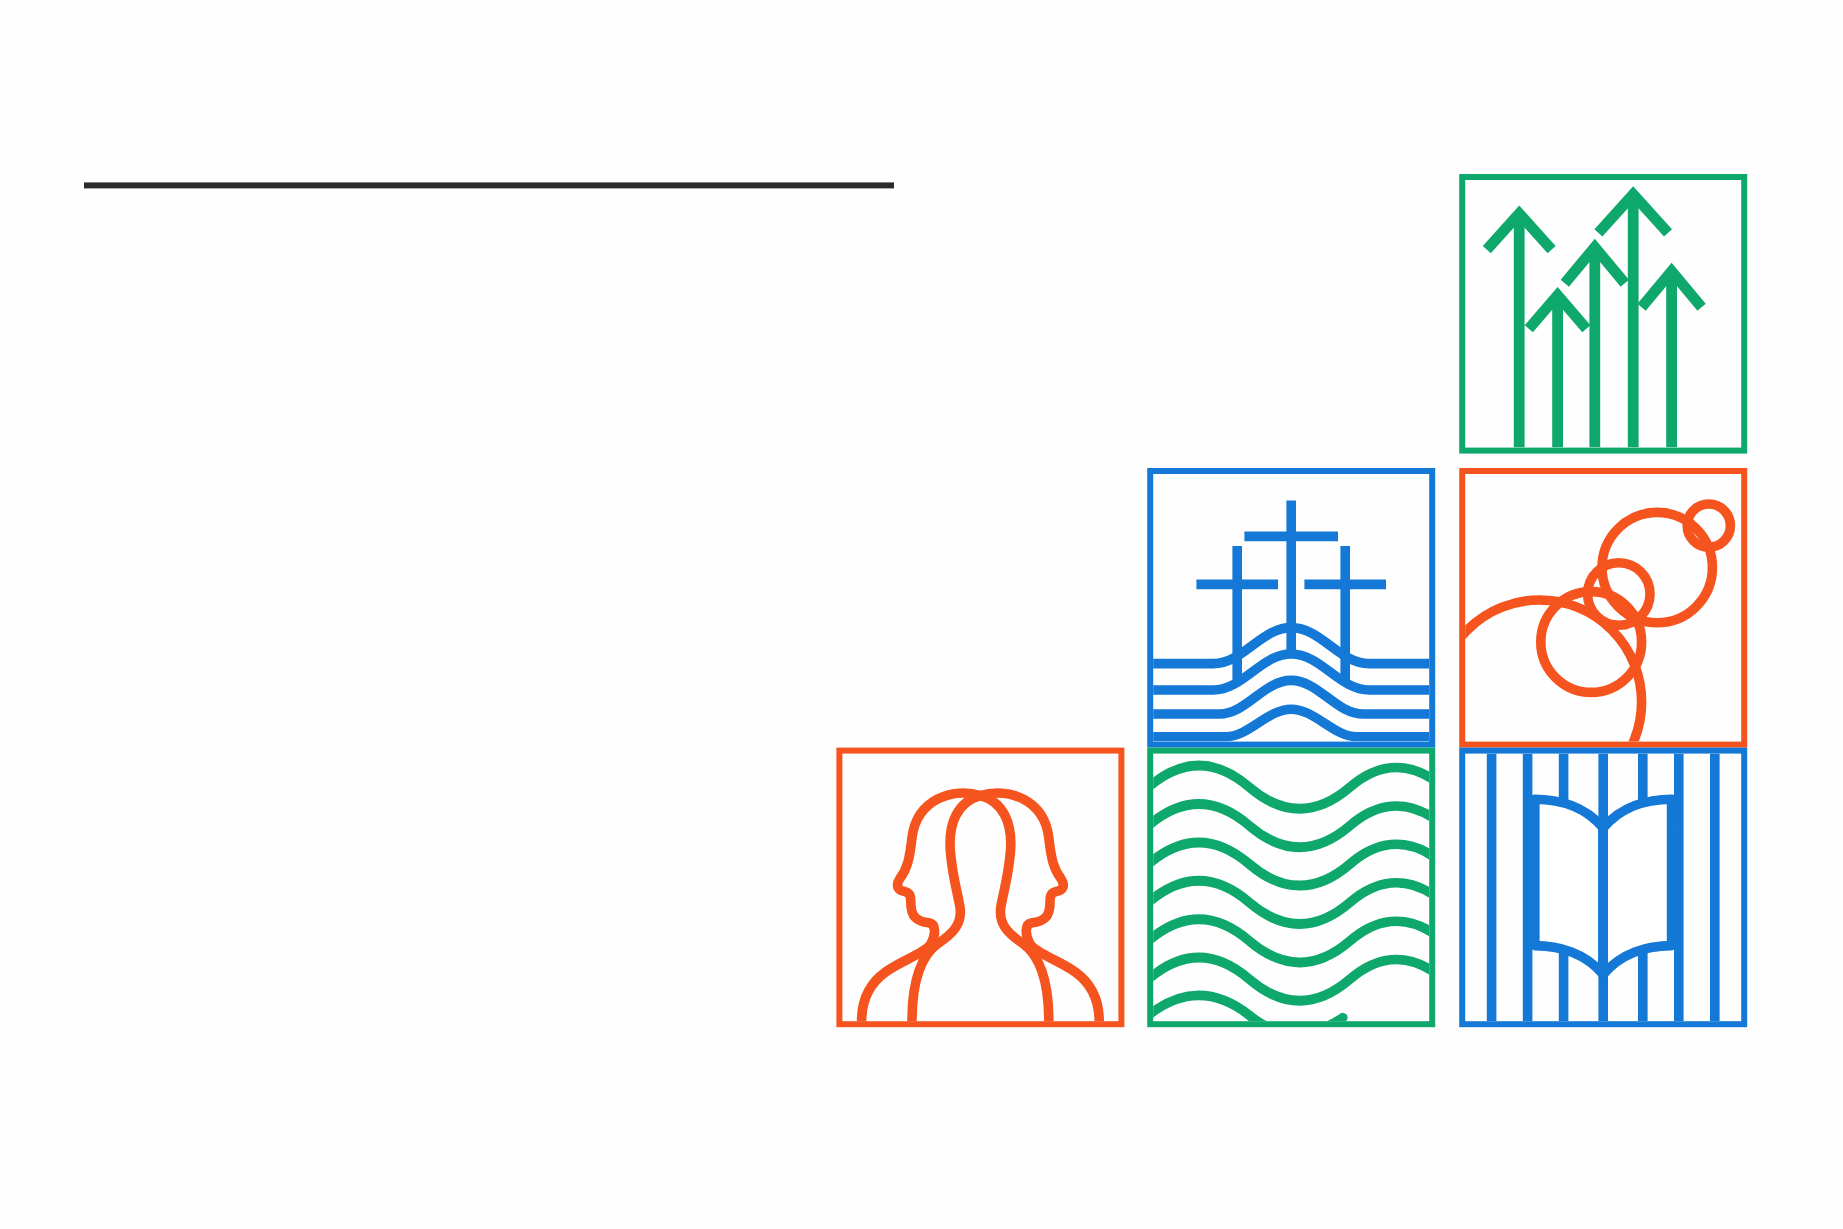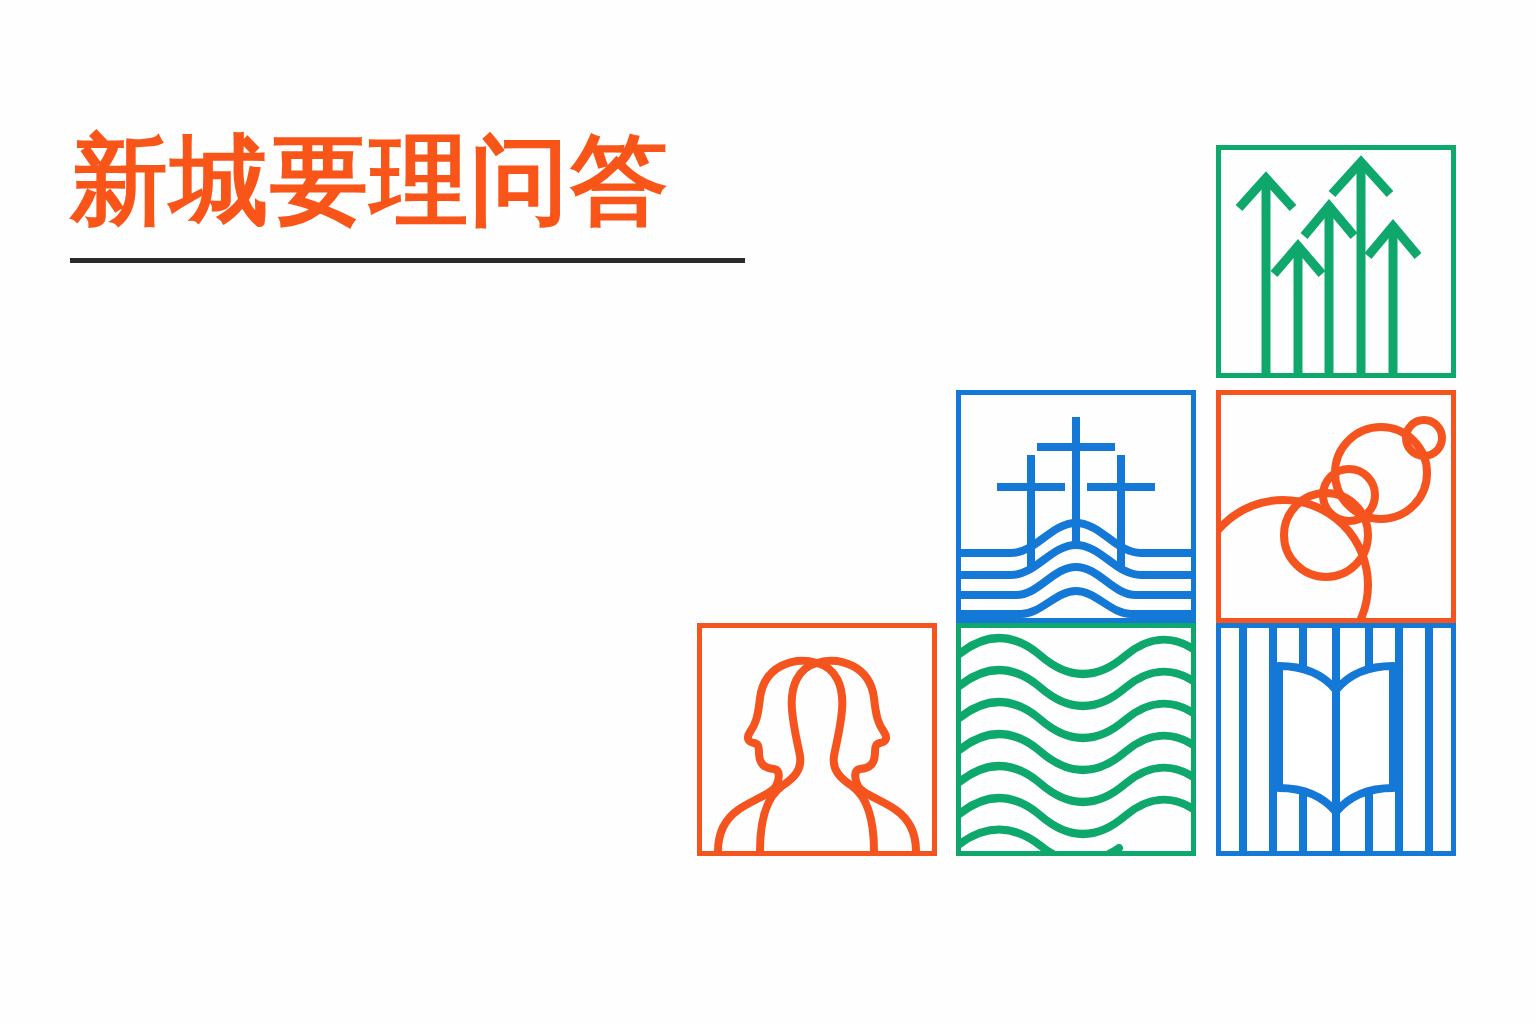--- a/index.html
+++ b/index.html
@@ -77,21 +77,20 @@
   #tile-crosses  { left: 259px; top: 245px; border-color: #1478d6; }
   #tile-bubbles  { left: 519px; top: 245px; border-color: #f5541e; }
   #tile-faces    { left: 0px;   top: 478px; border-color: #f5541e; }
   #tile-waves    { left: 259px; top: 478px; border-color: #0fa86c; }
   #tile-book     { left: 519px; top: 478px; border-color: #1478d6; }
 </style>
 </head>
 <body>
 
 <div id="text-block">
-  <div id="main-title">新城要理问答</div>
 
   <div id="title-rule"></div>
 
 </div>
 
 <div id="tile-grid">
 
   <div class="tile" id="tile-arrows">
     <svg viewBox="0 0 230 223">
       <g fill="none" stroke="#0fa86c" stroke-width="9" stroke-linecap="butt" stroke-linejoin="miter">

